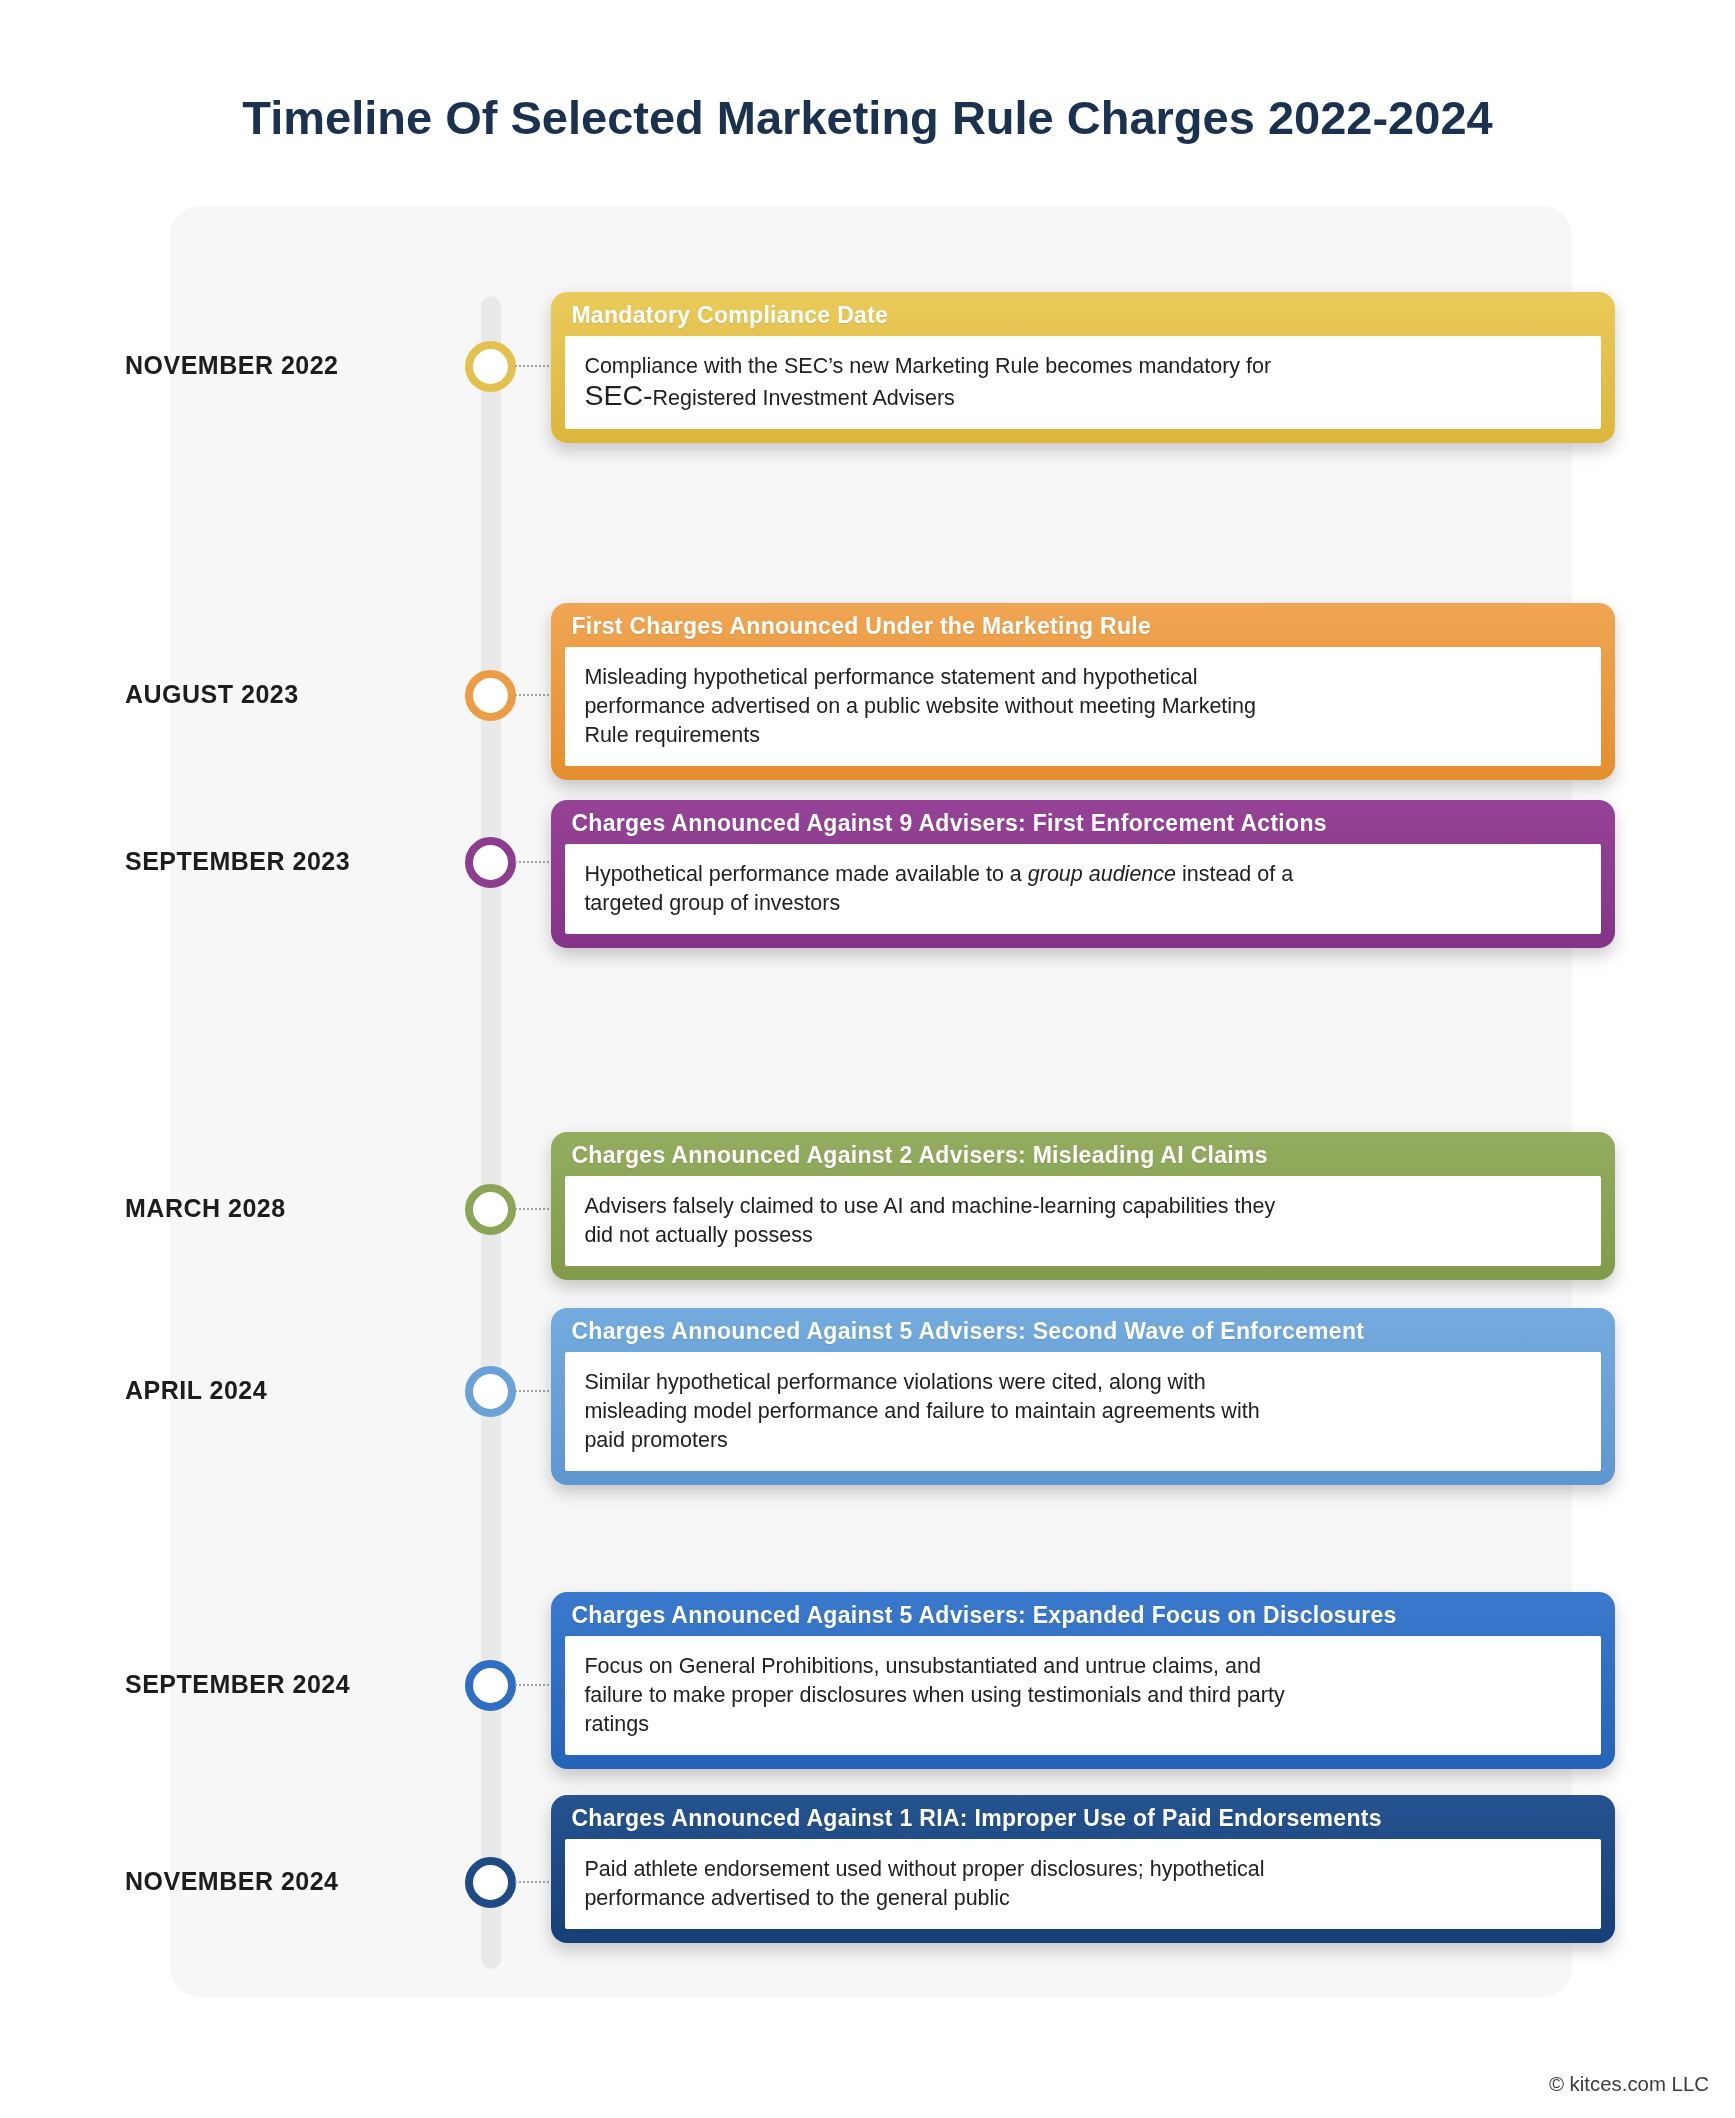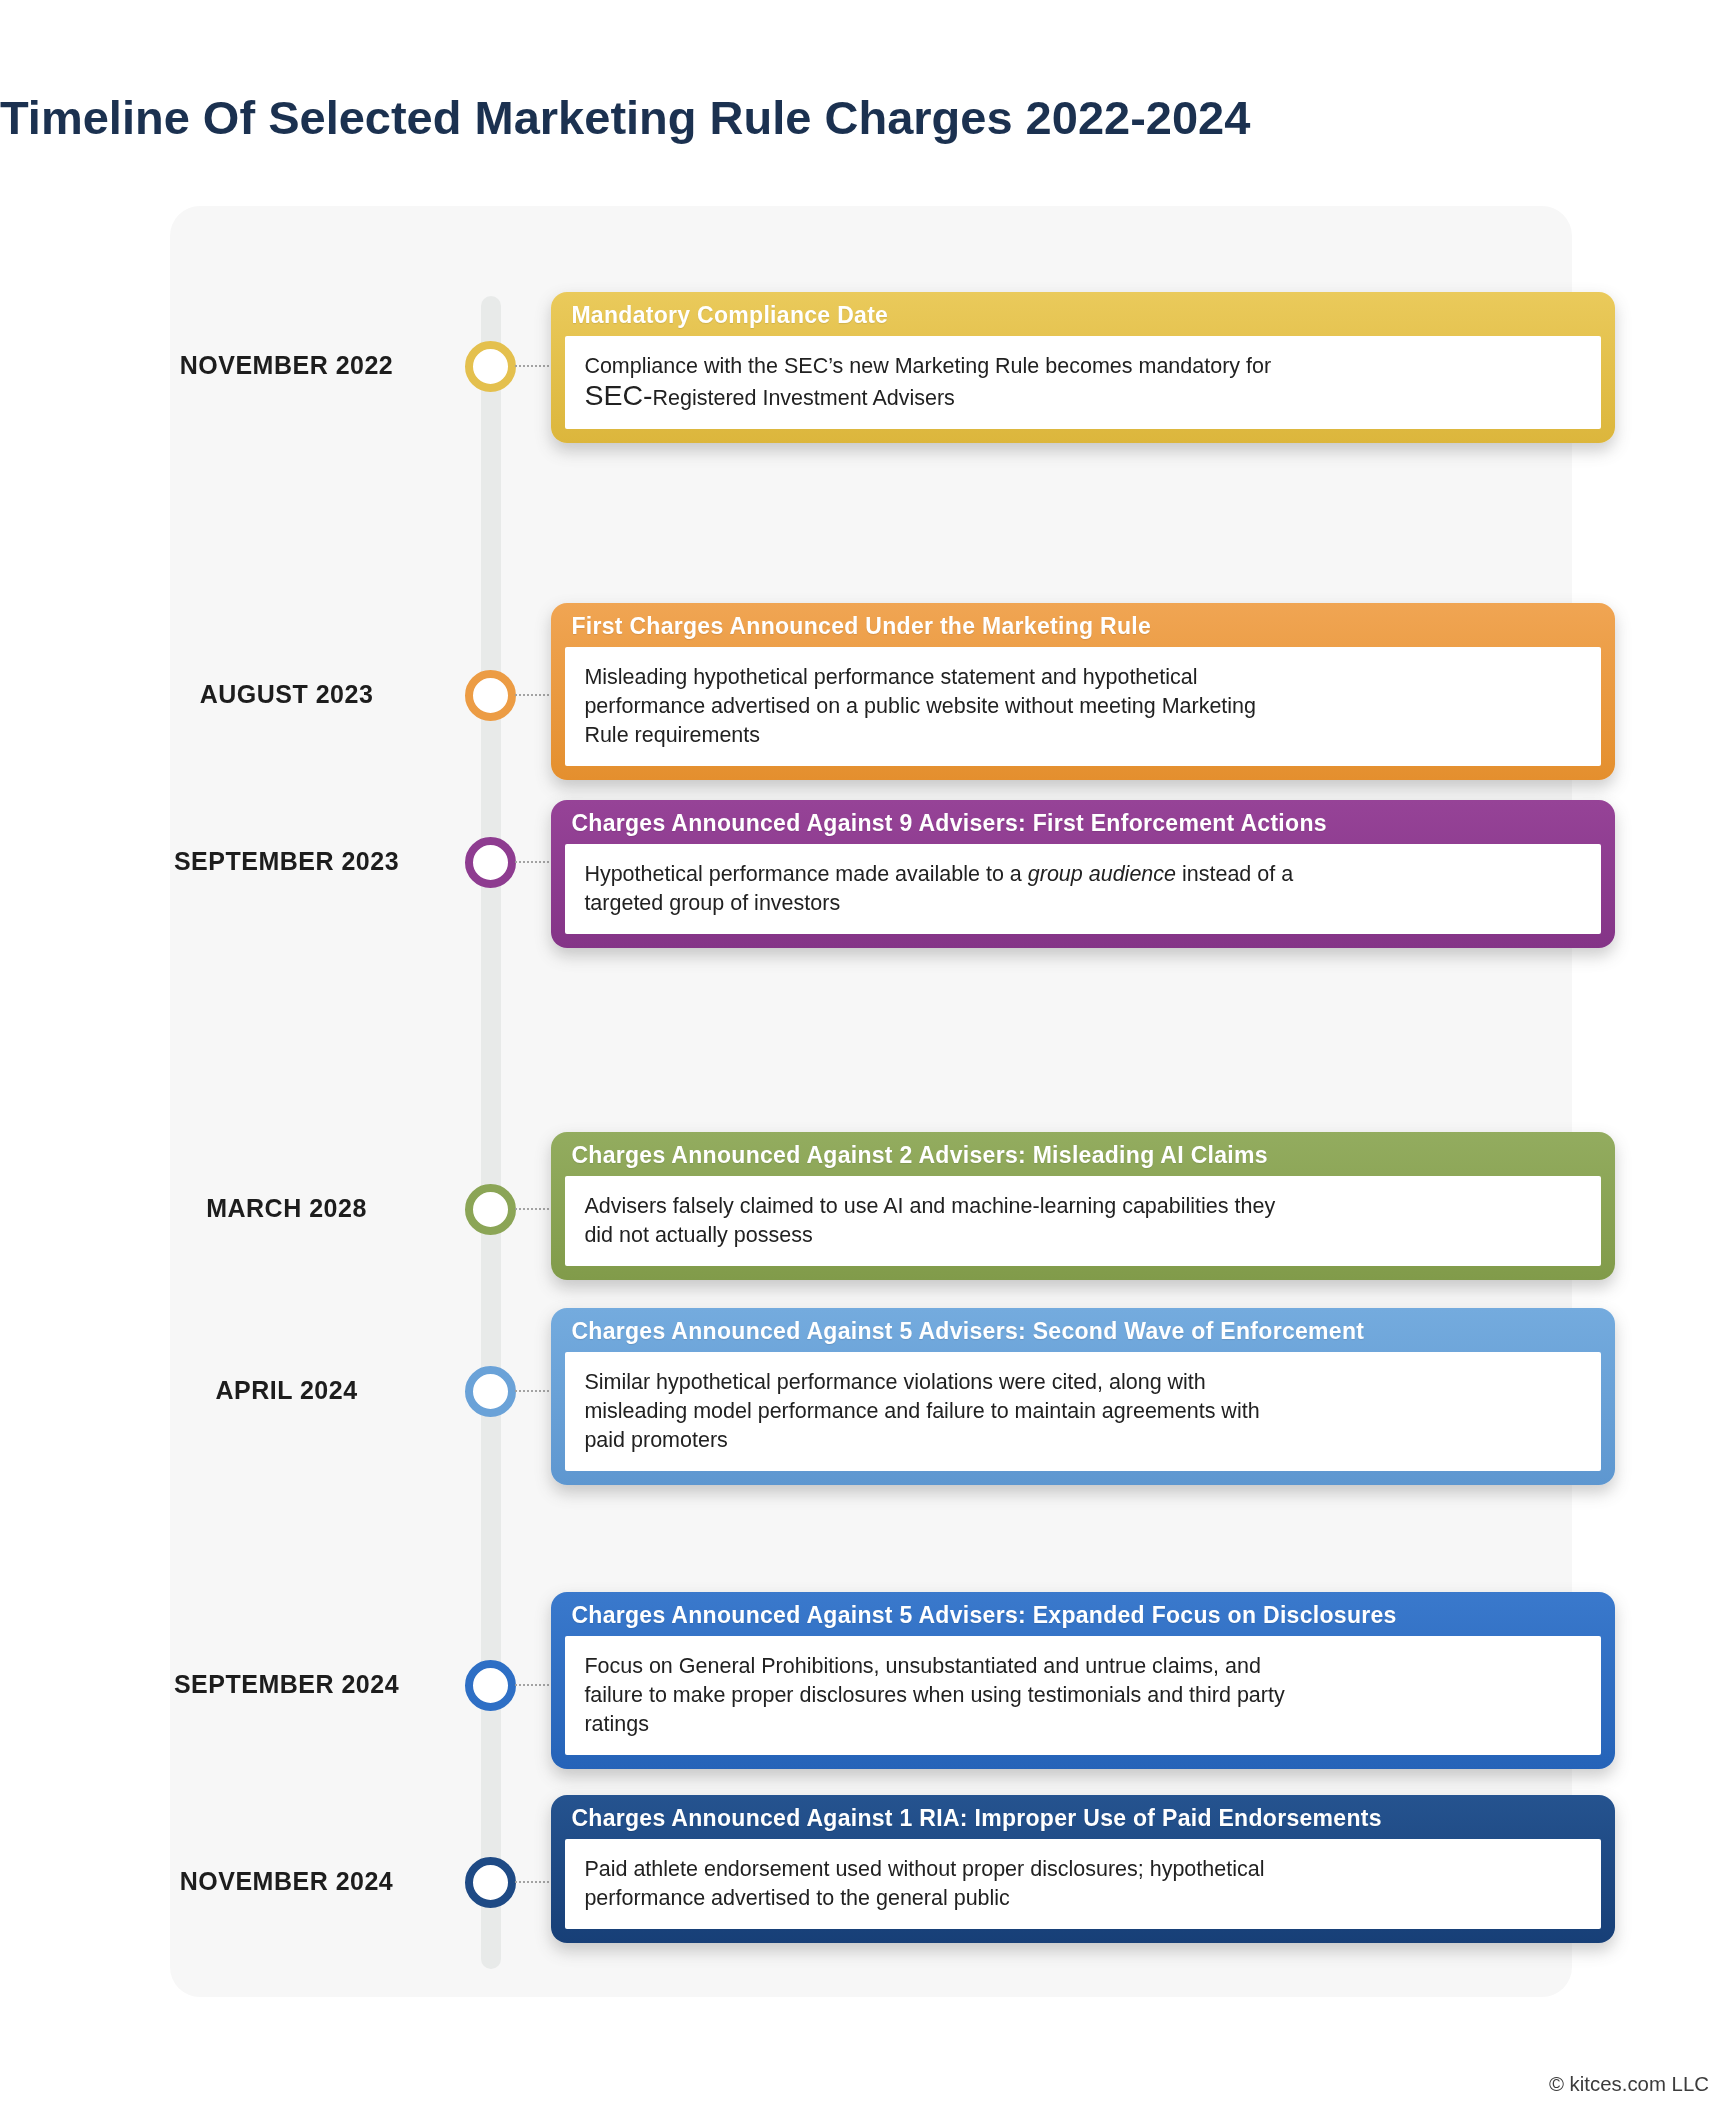--- a/index.html
+++ b/index.html
@@ -3,21 +3,21 @@
 <meta charset="utf-8">
 <style>
   html,body{margin:0;padding:0;}
   body{
     width:1735px;height:2119px;position:relative;background:#ffffff;
     font-family:"Liberation Sans", sans-serif;
     -webkit-font-smoothing:antialiased;
   }
   .page-title{
     position:absolute;left:0;top:90px;width:1735px;
-    text-align:left;font-size:47px;font-weight:700;color:#1B3150;
+    text-align:center;font-size:47px;font-weight:700;color:#1B3150;
     letter-spacing:0px;
   }
   .panel{
     position:absolute;left:170px;top:206px;width:1402px;height:1791px;
     background:#F7F7F7;border-radius:30px;
   }
   .tl-bar{
     position:absolute;left:481px;top:296px;width:20.4px;height:1673px;
     background:#E8EAE9;border-radius:10.2px;
   }
@@ -26,21 +26,21 @@
   .e0{--top:292px;--cy:366px;}
   .e1{--top:603px;--cy:695px;}
   .e2{--top:800px;--cy:862px;}
   .e3{--top:1132px;--cy:1209px;}
   .e4{--top:1308px;--cy:1391px;}
   .e5{--top:1592px;--cy:1685px;}
   .e6{--top:1795px;--cy:1882px;}
 
   .event .date{
     position:absolute;left:125px;width:323px;top:calc(var(--cy) - 18px);
-    line-height:35px;text-align:center;
+    line-height:35px;text-align:left;
     font-size:25px;font-weight:800;color:#1D1D1D;letter-spacing:0.5px;
   }
   .event .ring{
     position:absolute;left:465px;top:calc(var(--cy) - 25px);
     width:51px;height:51px;box-sizing:border-box;
     background:#ffffff;border:8.6px solid var(--c,#999);border-radius:50%;
   }
   .event .connector{
     position:absolute;left:515px;top:calc(var(--cy) - 1.1px);width:34px;height:0;
     border-top:2.2px dotted #A3A3A3;

